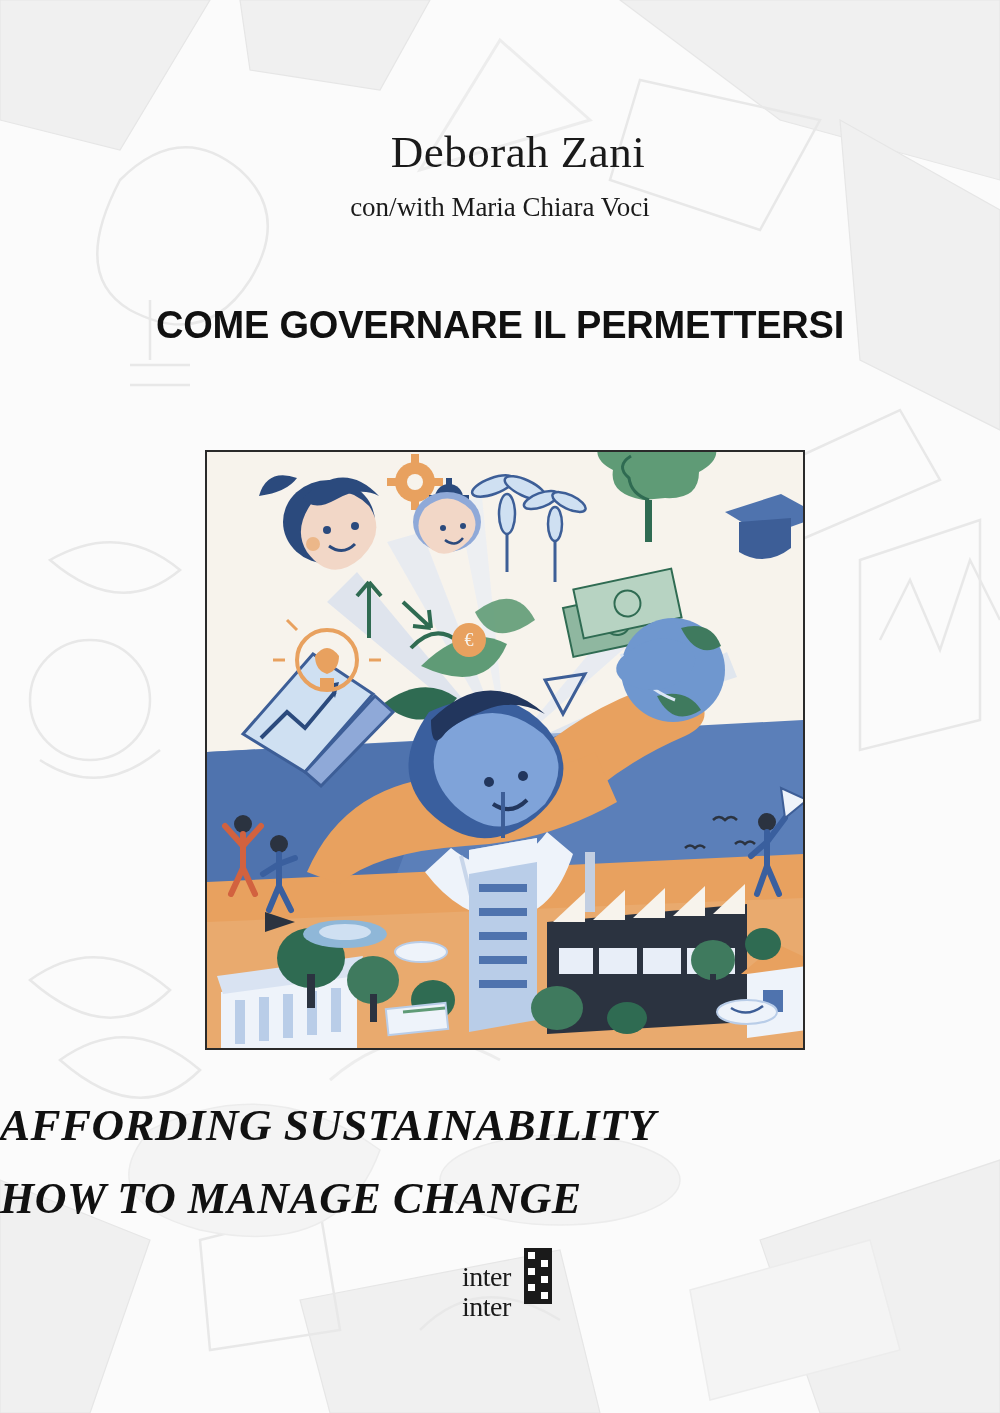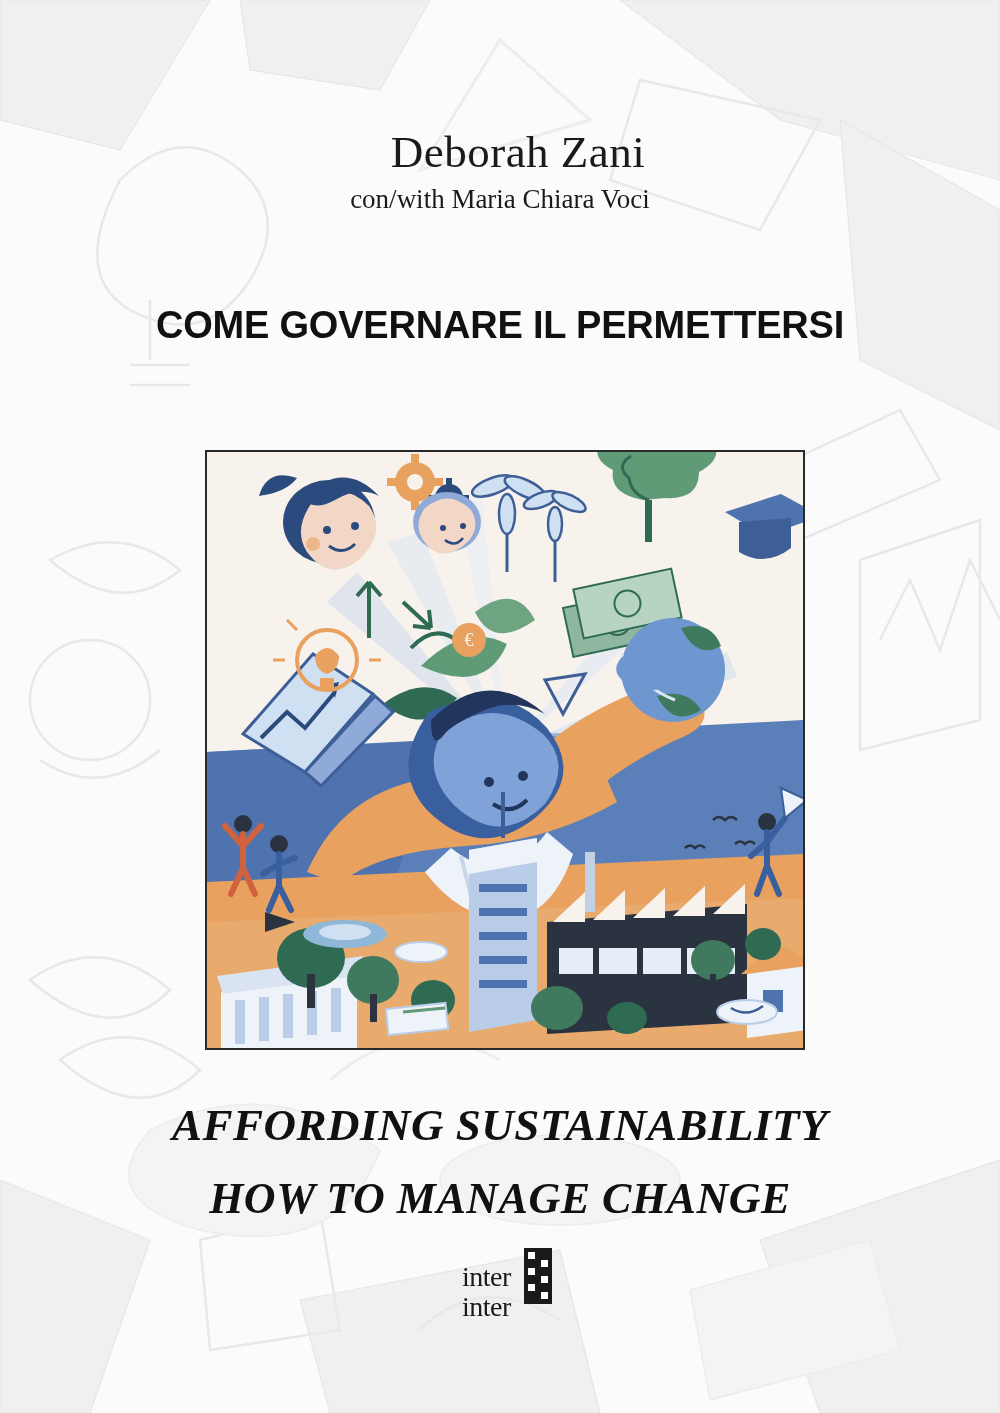--- a/index.html
+++ b/index.html
@@ -42,21 +42,21 @@
     line-height: 52px;
     color: #1a1a1a;
     letter-spacing: 0.5px;
     margin-left: 36px;
   }
   .author-with {
     font-family: "Liberation Serif", serif;
     font-size: 27px;
     line-height: 34px;
     color: #1a1a1a;
-    margin-top: 4px;
+    margin-top: 12px;
   }
   .title-block {
     position: absolute;
     top: 288px;
     left: 0;
     width: 1000px;
     text-align: center;
   }
   .title-main {
     font-family: "Liberation Sans", sans-serif;
@@ -73,21 +73,20 @@
     line-height: 46px;
     letter-spacing: -0.2px;
     color: #111111;
     margin-top: 14px;
   }
   .en-block {
     position: absolute;
     top: 1098px;
     left: 0;
     width: 1000px;
-    text-align: center;
   }
   .en-title {
     font-family: "Liberation Serif", serif;
     font-style: italic;
     font-weight: bold;
     font-size: 45px;
     line-height: 54px;
     letter-spacing: 0.5px;
     color: #111111;
   }

